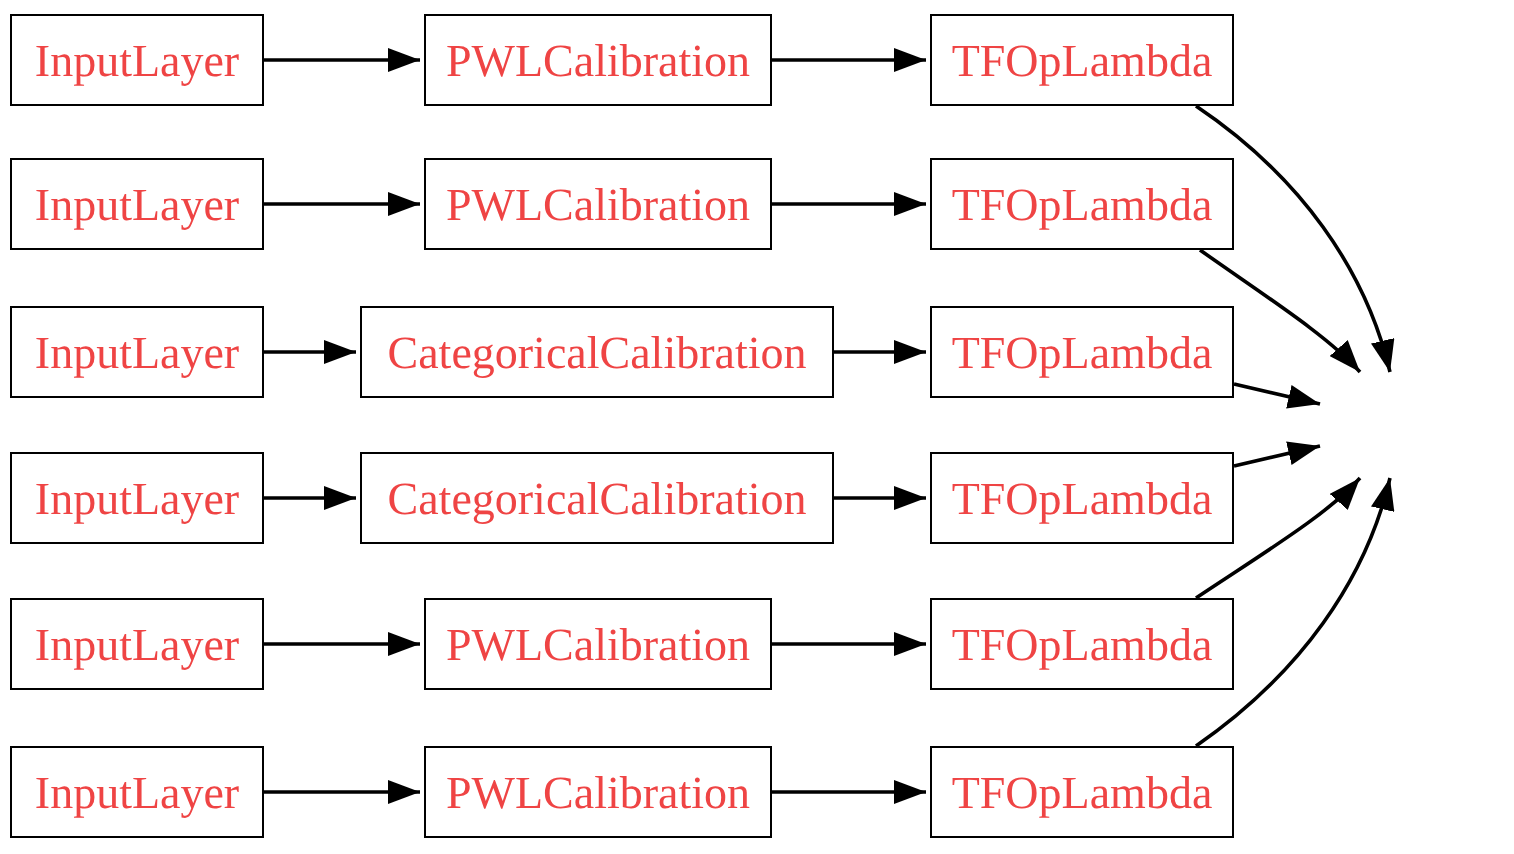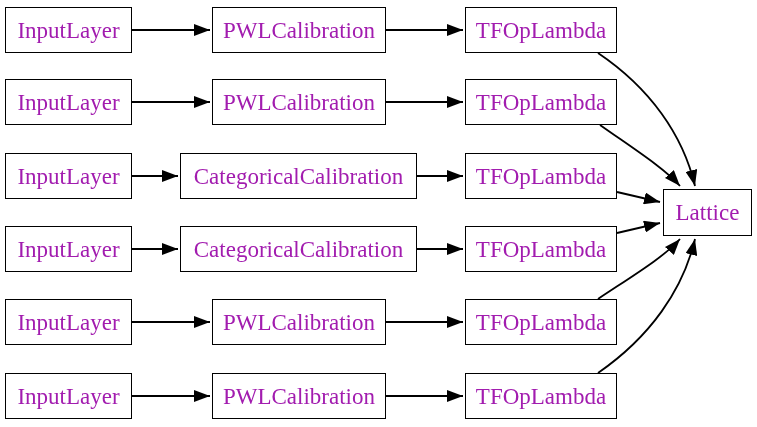--- a/index.html
+++ b/index.html
@@ -14,21 +14,21 @@
   .edges {
     position: absolute;
     left: 0; top: 0;
     width: 757px; height: 427px;
   }
   .node {
     position: absolute;
     box-sizing: border-box;
     background: #ffffff;
     border: 1.5px solid #000000;
-    color: #a21caf;
+    color: #ef4444;
     display: flex;
     align-items: center;
     justify-content: center;
     font-size: 23px;
     line-height: 1;
     white-space: nowrap;
   }
 </style>
 </head>
 <body>
@@ -86,15 +86,14 @@
   <div class="node" style="left:465px; top:226px; width:152px; height:46px;">TFOpLambda</div>
 
   <div class="node" style="left:5px;   top:299px; width:127px; height:46px;">InputLayer</div>
   <div class="node" style="left:212px; top:299px; width:174px; height:46px;">PWLCalibration</div>
   <div class="node" style="left:465px; top:299px; width:152px; height:46px;">TFOpLambda</div>
 
   <div class="node" style="left:5px;   top:373px; width:127px; height:46px;">InputLayer</div>
   <div class="node" style="left:212px; top:373px; width:174px; height:46px;">PWLCalibration</div>
   <div class="node" style="left:465px; top:373px; width:152px; height:46px;">TFOpLambda</div>
 
-  <div class="node" style="left:663px; top:189px; width:89px; height:47px;">Lattice</div>
 
 </div>
 
 </body></html>

